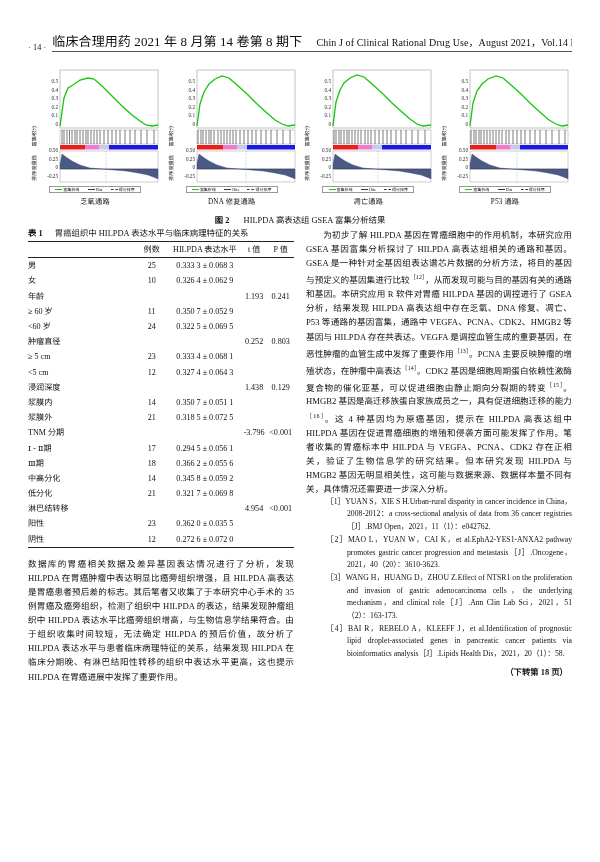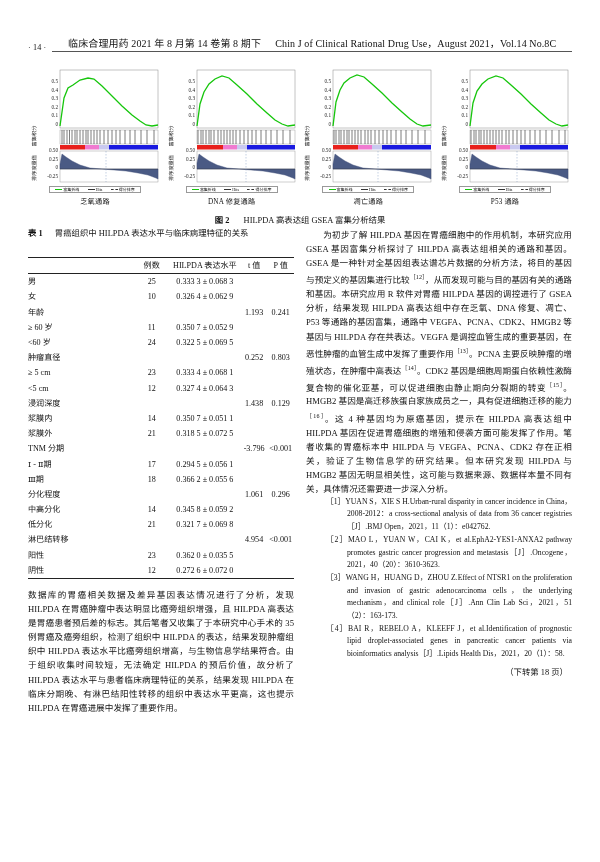--- a/index.html
+++ b/index.html
@@ -40,21 +40,21 @@
     padding-right: 6px;
   }
   .runhead .journal {
     flex: 1;
     text-align: center;
     border-bottom: 0.8px solid #555;
     padding-bottom: 1.5px;
     white-space: nowrap;
     overflow: hidden;
   }
-  .runhead .journal .cn { font-size: 10px; }
+  .runhead .journal .cn { font-size: 13px; }
   .runhead .journal .en { font-size: 10px; }
 
   
   .figblock {
     position: absolute;
     top: 58px;
     left: 28px;
     width: 544px;
   }
   .charts {
@@ -120,21 +120,21 @@
     text-align: justify;
     text-justify: inter-ideograph;
     letter-spacing: 0.05px;
   }
   .indent { text-indent: 17.2px; }
 
   
   .tbl-title {
     font-size: 8.4px;
     line-height: 12px;
-    margin-bottom: 17px;
+    margin-bottom: 1px;
   }
   .tbl-title b { font-weight: bold; }
   .tbl-sub {
     text-align: center;
     font-size: 8px;
     line-height: 12px;
     margin-bottom: 1px;
   }
   table.data {
     width: 100%;
@@ -178,20 +178,21 @@
     padding-left: 21px;
     text-indent: -21px;
     margin-bottom: 1px;
     margin-left: 20px;
   }
   .cont-note {
     text-align: right;
     font-size: 8.4px;
     margin-top: 5px;
     padding-right: 4px;
+    font-weight: bold;
   }
   sup { font-size: 6px; vertical-align: super; }
 </style>
 </head>
 <body>
 
 <div class="page">
 
   <div class="runhead">
     <span class="folio">· 14 ·</span>
@@ -579,27 +580,20 @@
               <td class="c-p"></td>
             </tr>
             <tr>
               <td class="c-label sub-lvl">Ⅲ期</td>
               <td class="c-n">18</td>
               <td class="c-mean">0.366 2 ± 0.055 6</td>
               <td class="c-t"></td>
               <td class="c-p"></td>
             </tr>
             <tr>
-              <td class="c-label">分化程度</td>
-              <td class="c-n"></td>
-              <td class="c-mean"></td>
-              <td class="c-t">1.061</td>
-              <td class="c-p">0.296</td>
-            </tr>
-            <tr>
               <td class="c-label sub-lvl">中高分化</td>
               <td class="c-n">14</td>
               <td class="c-mean">0.345 8 ± 0.059 2</td>
               <td class="c-t"></td>
               <td class="c-p"></td>
             </tr>
             <tr>
               <td class="c-label sub-lvl">低分化</td>
               <td class="c-n">21</td>
               <td class="c-mean">0.321 7 ± 0.069 8</td>

